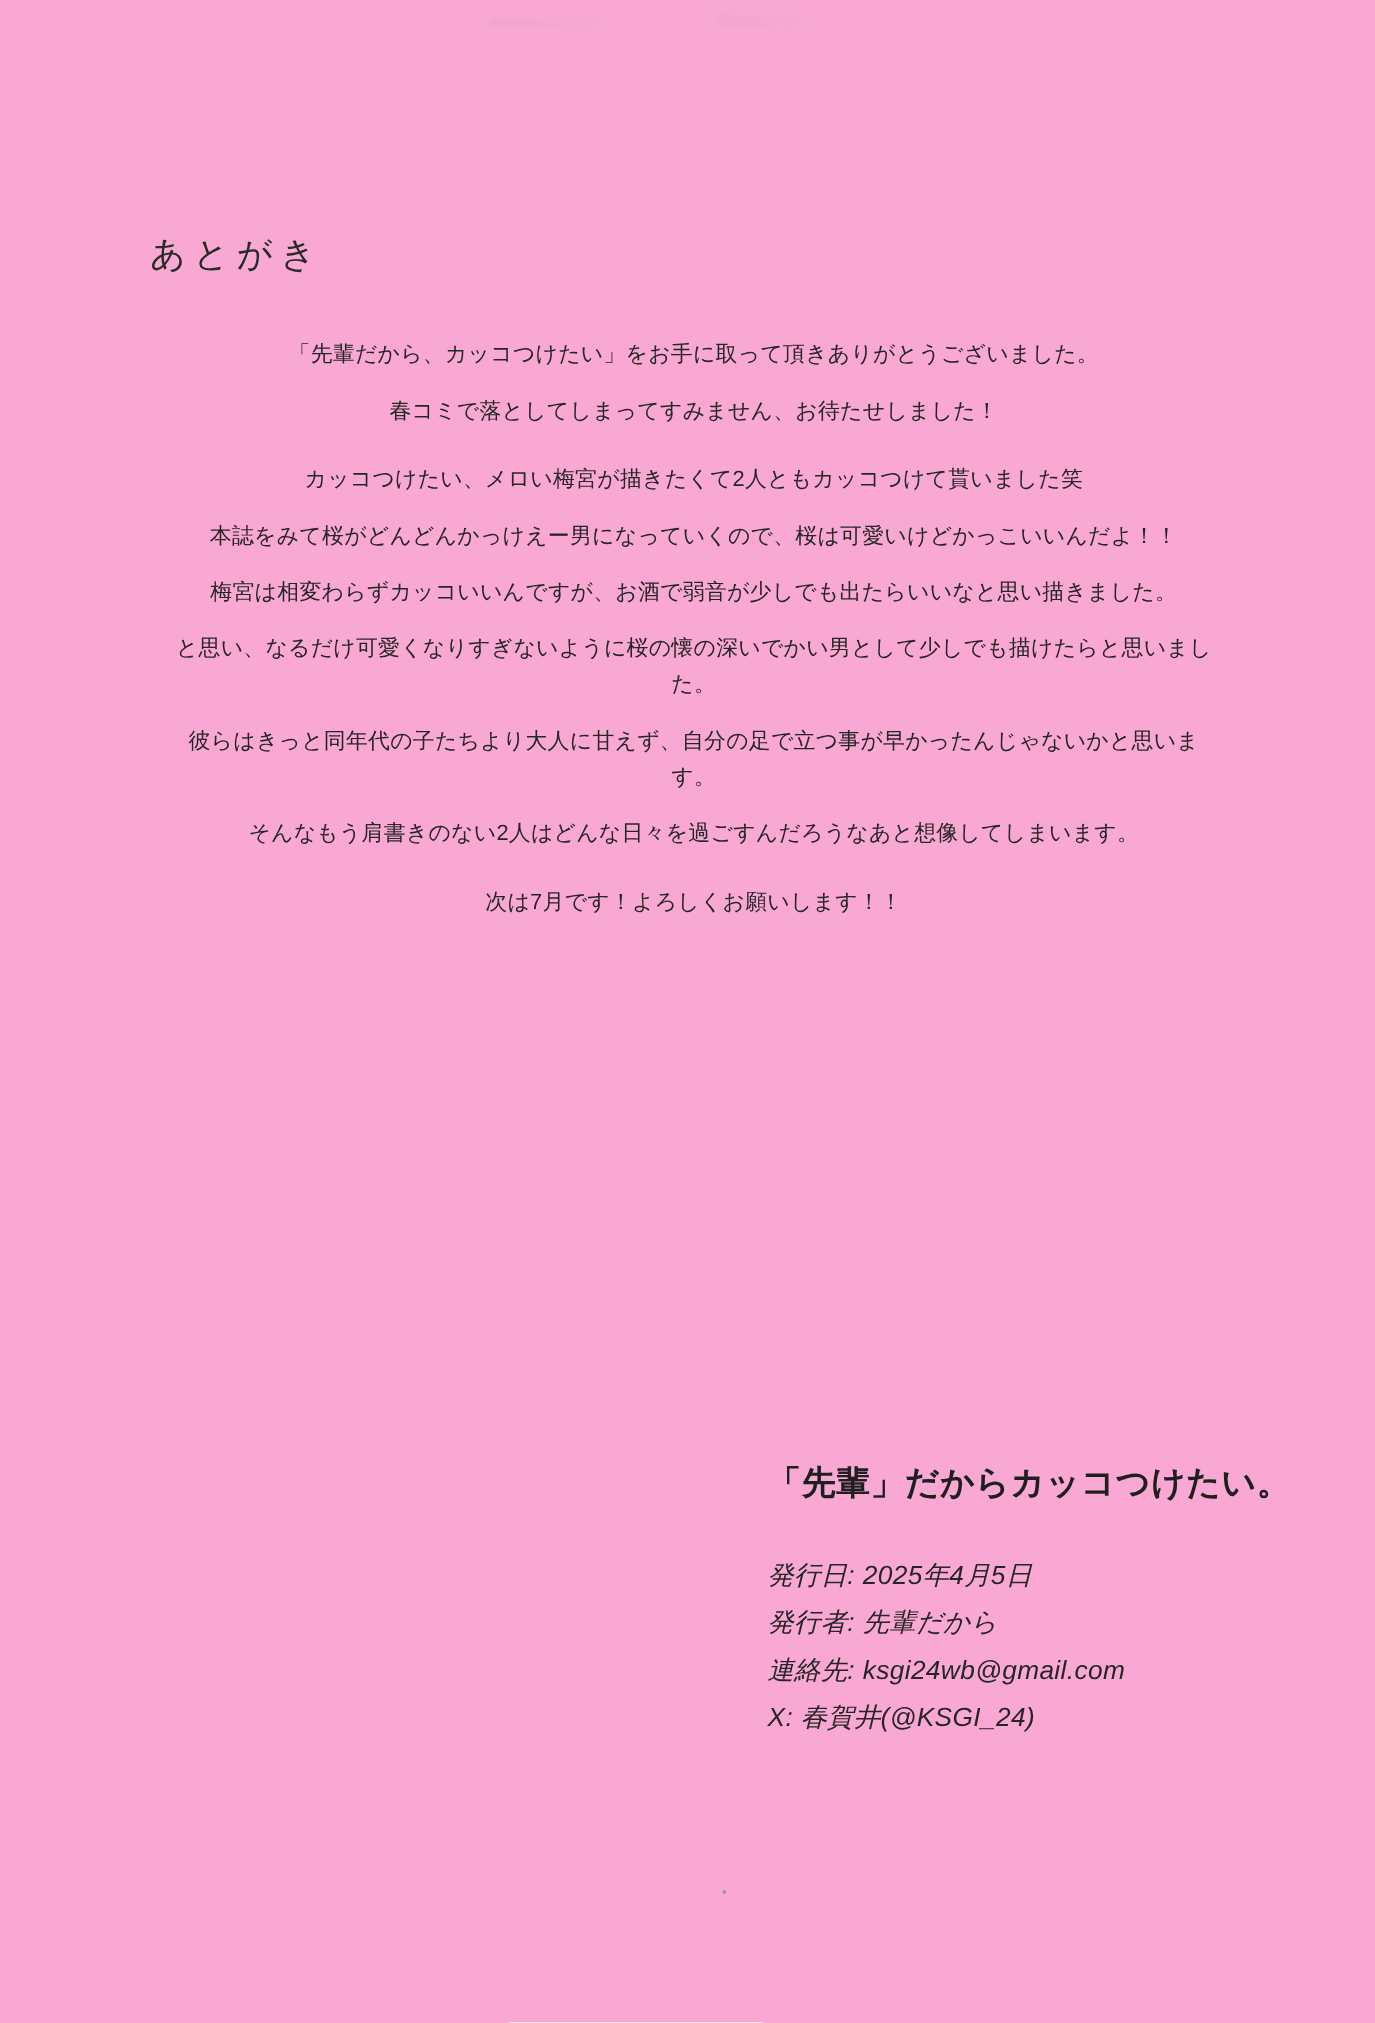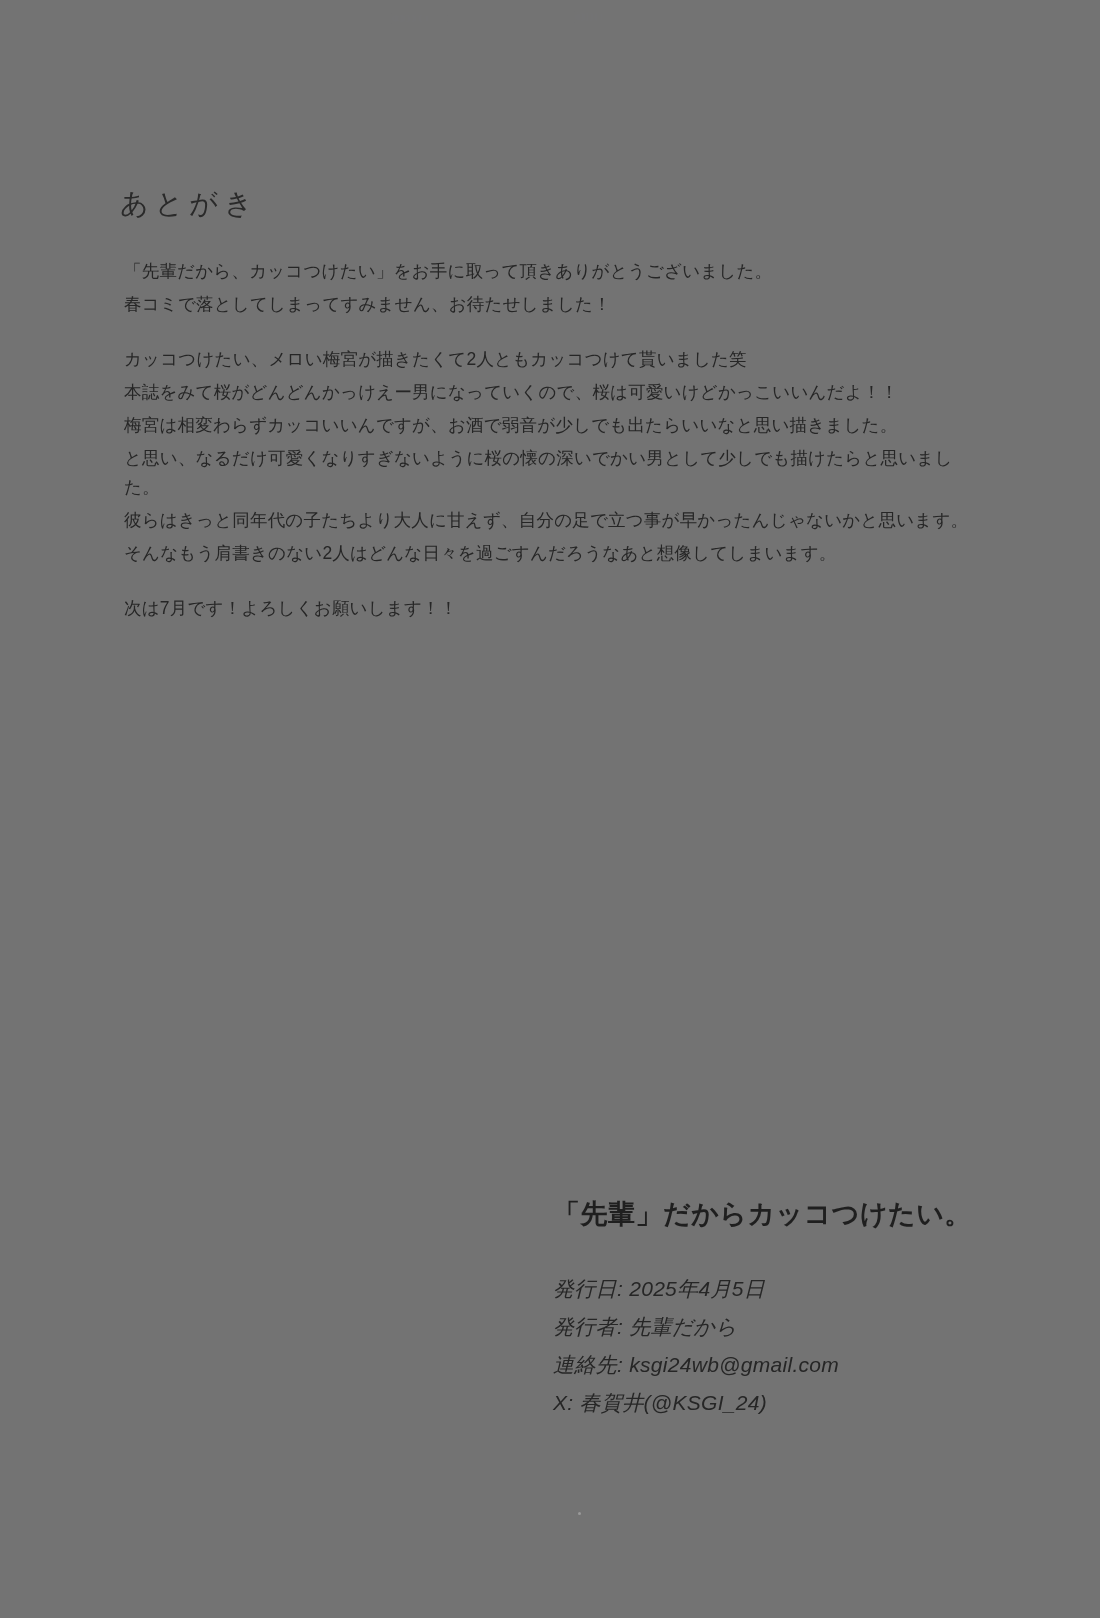--- a/index.html
+++ b/index.html
@@ -12,21 +12,21 @@
     height: 1618px;
     position: relative;
     font-family: "Liberation Sans", sans-serif;
     color: #2b2b2b;
     overflow: hidden;
   }
 
   .page {
     position: absolute;
     inset: 0;
-    background: #737373;
+    background: #f9a8d4;
   }
 
   
   .smudge {
     position: absolute;
     opacity: 0.18;
     background: linear-gradient(90deg, rgba(120,120,130,0.35), rgba(120,120,130,0.05));
     filter: blur(1.2px);
     border-radius: 2px;
   }
@@ -47,32 +47,32 @@
     position: absolute;
     left: 120px;
     top: 253px;
     width: 870px;
     font-size: 17.5px;
     line-height: 29px;
     color: #262626;
     letter-spacing: 0.2px;
   }
   .body-text p {
-    margin: 4px;
+    margin: 16px;
+    text-align: center;
   }
   .body-text p.gap {
     margin-top: 26px;
   }
 
   .colophon {
     position: absolute;
-    left: 553px;
+    left: 614px;
     top: 1168px;
     width: 440px;
-    margin-top: 28px;
   }
   .colophon-title {
     font-size: 27px;
     font-weight: 700;
     color: #1f1f1f;
     letter-spacing: 0.5px;
     margin-bottom: 38px;
     white-space: nowrap;
   }
   .colophon-line {

